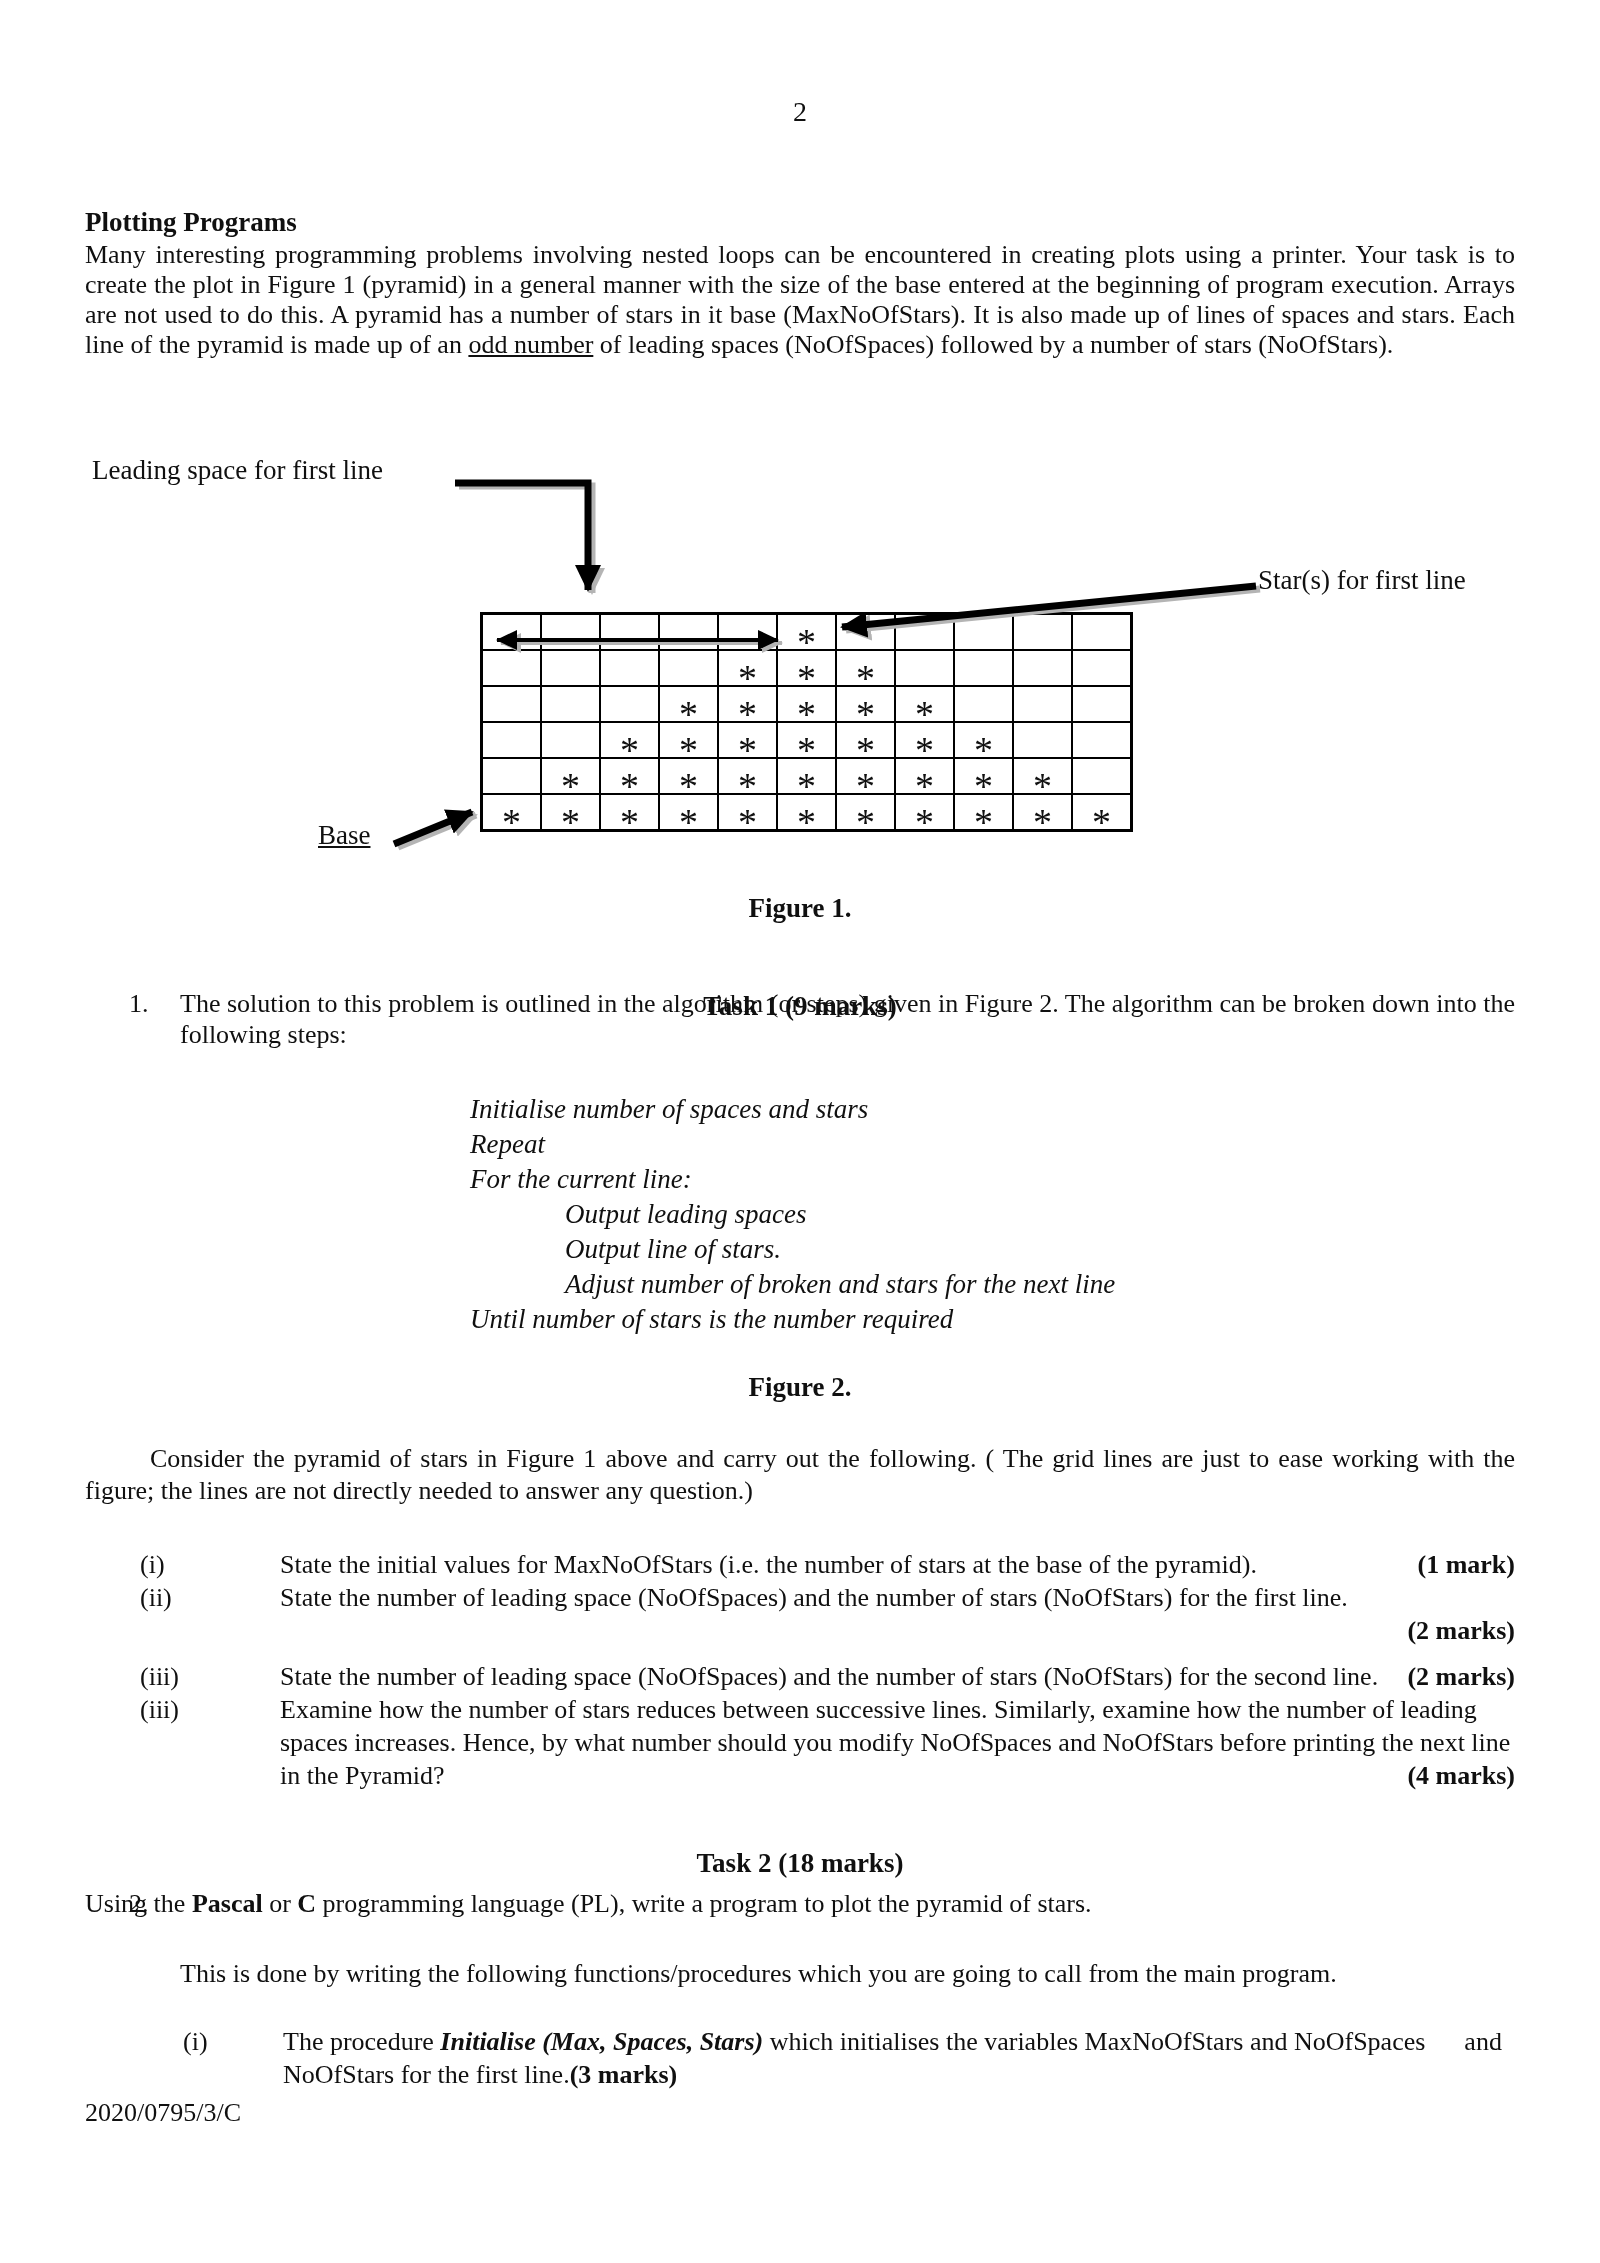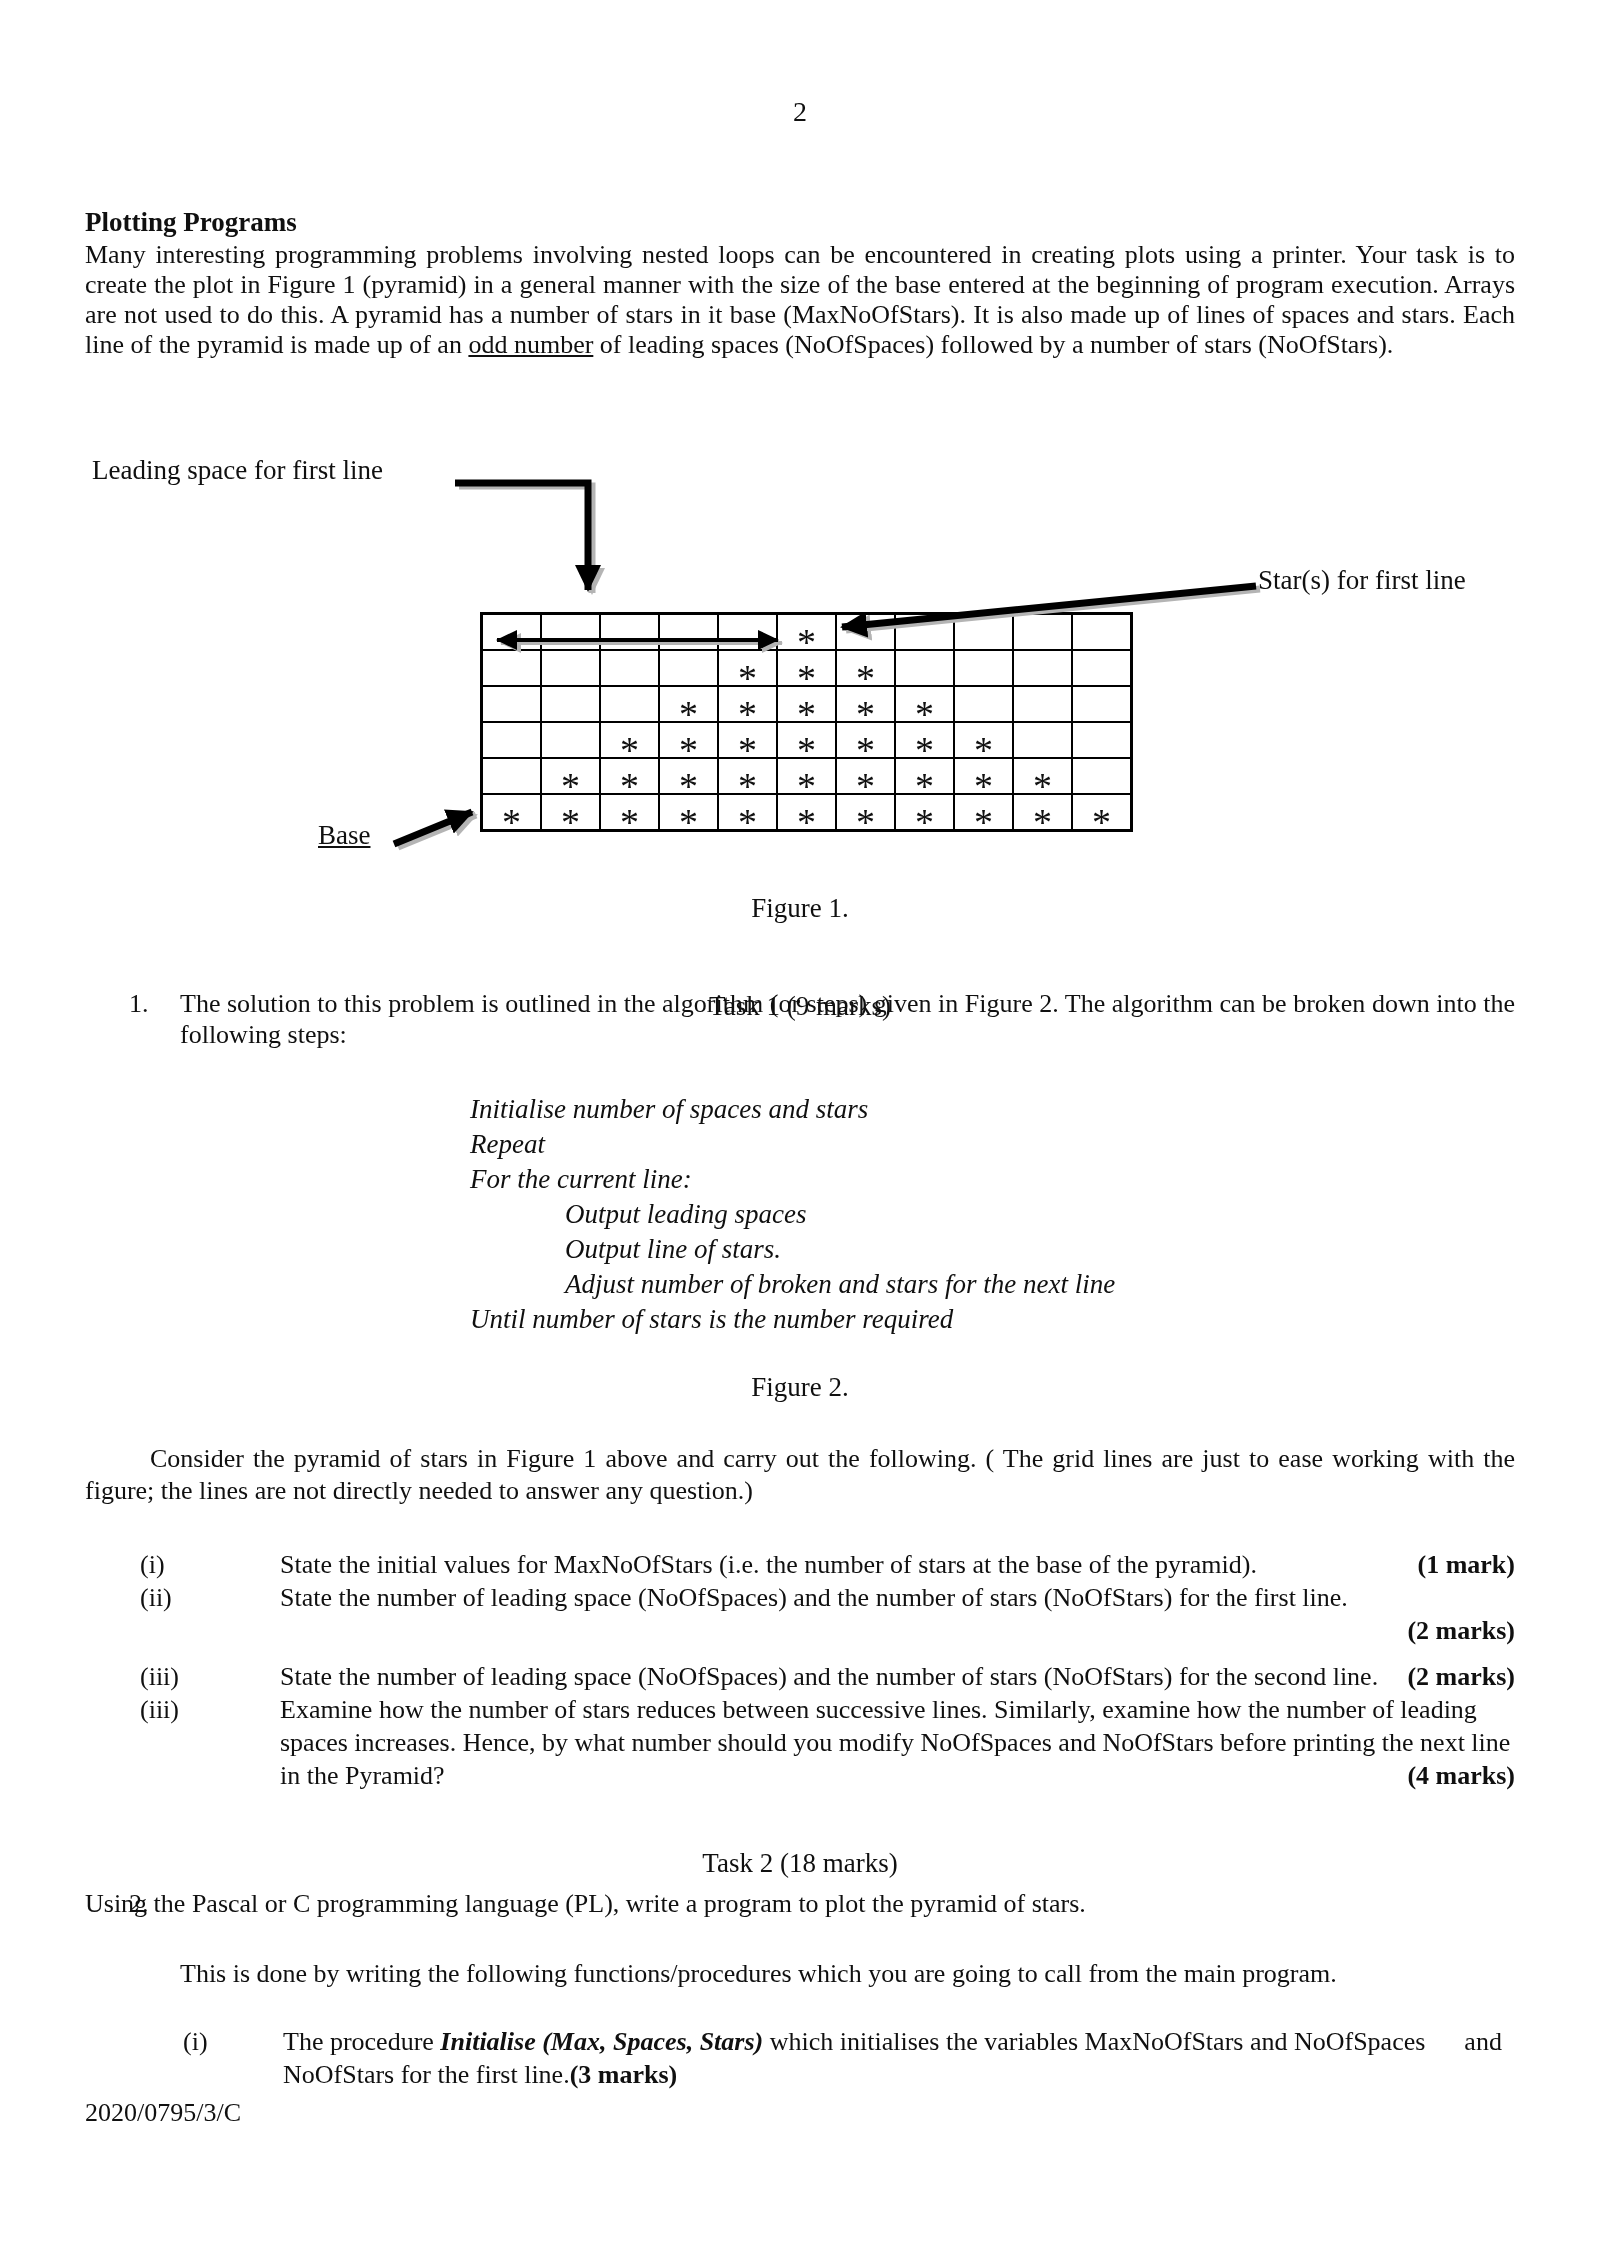--- a/index.html
+++ b/index.html
@@ -2,21 +2,21 @@
 <html><head>
 <meta charset="utf-8">
 <style>
   html,body{margin:0;padding:0;background:#e8e8e8;}
   .page{
     position:relative;width:1600px;height:2263px;background:#ffffff;
     margin:0 auto;font-family:"Liberation Serif",serif;color:#101010;overflow:hidden;
   }
   .abs{position:absolute;}
   .center{text-align:center;}
-  .bold{font-weight:normal;text-align:center;}
+  .bold{font-weight:bold;text-align:center;}
   .just{text-align:justify;}
   .u{text-decoration:underline;}
   .bi{font-weight:bold;font-style:italic;}
   .marks{font-weight:bold;white-space:nowrap;}
 
   #page-number{top:96px;left:0;width:1600px;font-size:28px;}
   #intro{top:168px;left:85px;width:1430px;font-size:26px;line-height:30px;margin-top:39px;}
   #intro .heading{font-weight:bold;font-size:27px;margin-bottom:3px;}
 
   

